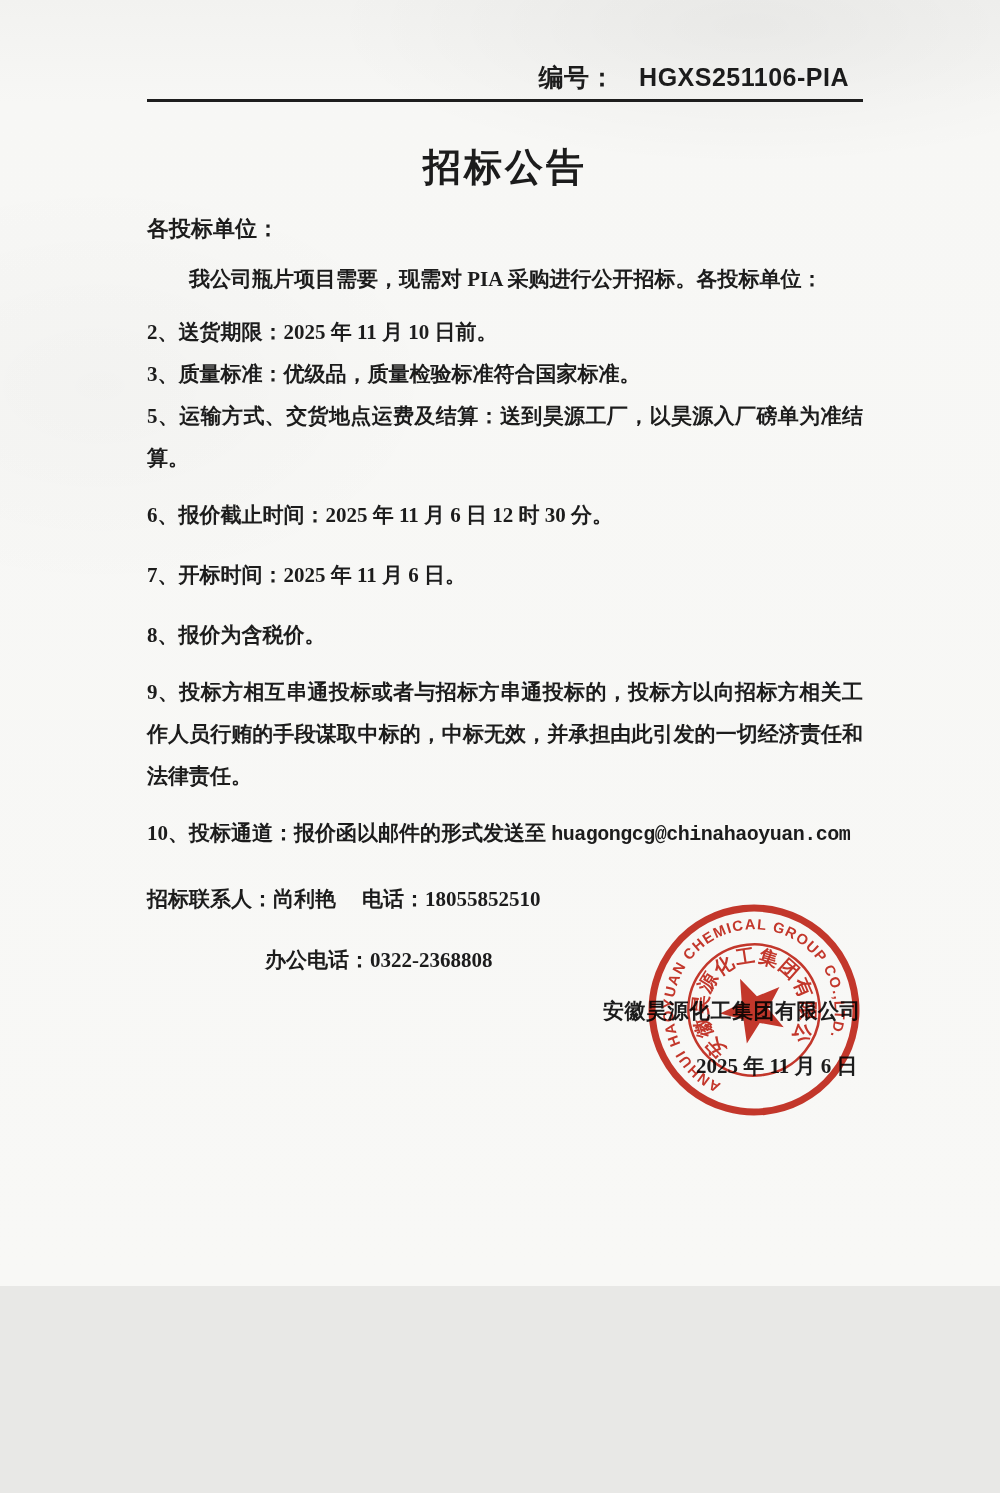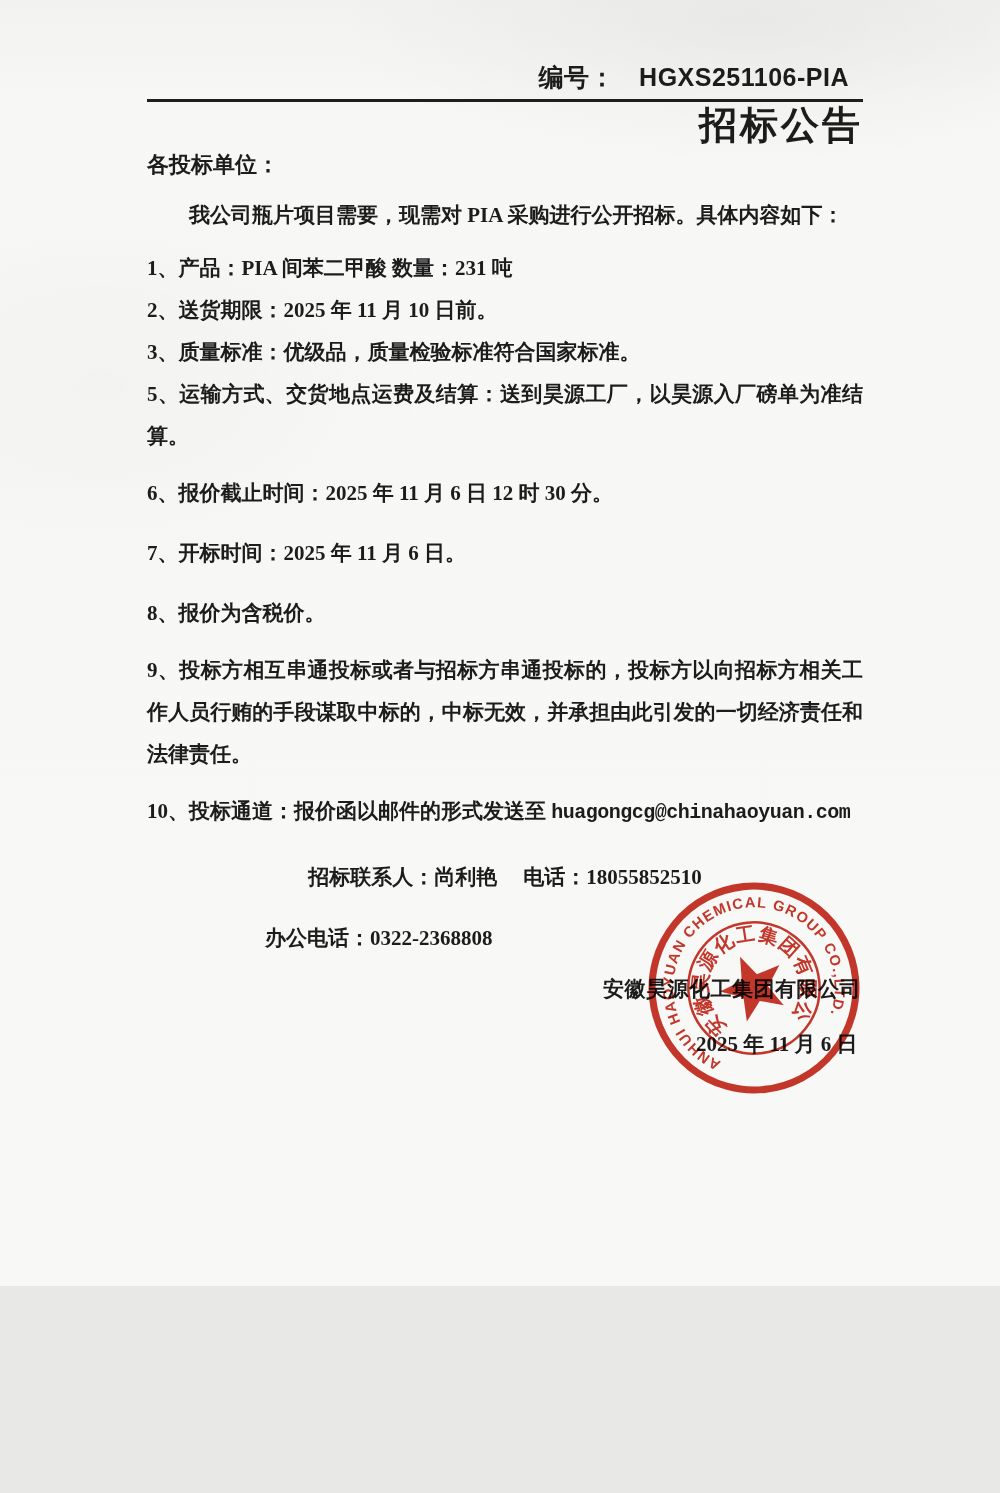--- a/index.html
+++ b/index.html
@@ -31,46 +31,48 @@
     font-size: 25px;
     letter-spacing: 0.5px;
     line-height: 34px;
     border-bottom: 3px solid #1e1e1e;
     padding-bottom: 5px;
     font-family: "Liberation Sans", sans-serif;
   }
   .doc-number .label { margin-right: 24px; }
   .doc-number .value { font-family: "Liberation Sans", sans-serif; }
   .title {
-    text-align: right;
+    margin-top: 42px;
+    text-align: center;
     font-size: 38px;
     letter-spacing: 3px;
     line-height: 46px;
   }
   .salutation {
+    margin-top: 22px;
     font-size: 22px;
     line-height: 34px;
   }
   .intro {
     margin-top: 12px;
     font-size: 21px;
     line-height: 42px;
     text-indent: 2em;
   }
   .item {
     font-size: 21px;
     line-height: 42px;
     text-align: justify;
     margin: 0;
   }
   .items { margin-top: 11px; }
   .gap { margin-top: 15px; }
   .gap-lg { margin-top: 18px; }
   .email { font-family: "Liberation Mono", monospace; font-size: 20px; letter-spacing: -0.5px; }
-  .contact-line { margin-top: 22px; font-size: 21px; line-height: 42px; text-align: center; }
+  .contact-line { margin-top: 22px; font-size: 21px; line-height: 42px; }
   .contact-line .phone { margin-left: 26px; }
   .office-line { margin-top: 19px; font-size: 21px; line-height: 42px; padding-left: 118px; }
   .sign-block { position: relative; margin-top: 12px; height: 160px; }
   .company-line { font-size: 21px; line-height: 36px; padding-left: 456px; letter-spacing: 0.5px; }
   .date-line { margin-top: 19px; font-size: 21px; line-height: 36px; padding-left: 549px; }
   
   .stamp {
     position: absolute;
     left: 498px;
     top: -92px;
@@ -89,24 +91,23 @@
   <div class="content">
 
     <div class="doc-number">
       <span class="label">编号：</span><span class="value">HGXS251106-PIA</span>
     </div>
 
     <h1 class="title">招标公告</h1>
 
     <div class="salutation">各投标单位：</div>
 
-    <p class="intro">我公司瓶片项目需要，现需对 PIA 采购进行公开招标。具体内容如下：</p>
+    <p class="intro">我公司瓶片项目需要，现需对 PIA 采购进行公开招标。各投标单位：</p>
 
     <div class="items">
-      <p class="item">1、产品：PIA 间苯二甲酸 数量：231 吨</p>
       <p class="item">2、送货期限：2025 年 11 月 10 日前。</p>
       <p class="item">3、质量标准：优级品，质量检验标准符合国家标准。</p>
       <p class="item">5、运输方式、交货地点运费及结算：送到昊源工厂，以昊源入厂磅单为准结算。</p>
       <p class="item gap">6、报价截止时间：2025 年 11 月 6 日 12 时 30 分。</p>
       <p class="item gap-lg">7、开标时间：2025 年 11 月 6 日。</p>
       <p class="item gap-lg">8、报价为含税价。</p>
       <p class="item gap">9、投标方相互串通投标或者与招标方串通投标的，投标方以向招标方相关工作人员行贿的手段谋取中标的，中标无效，并承担由此引发的一切经济责任和法律责任。</p>
       <p class="item gap"><span>10、投标通道：报价函以邮件的形式发送至 </span><span class="email">huagongcg@chinahaoyuan.com</span></p>
     </div>
 

